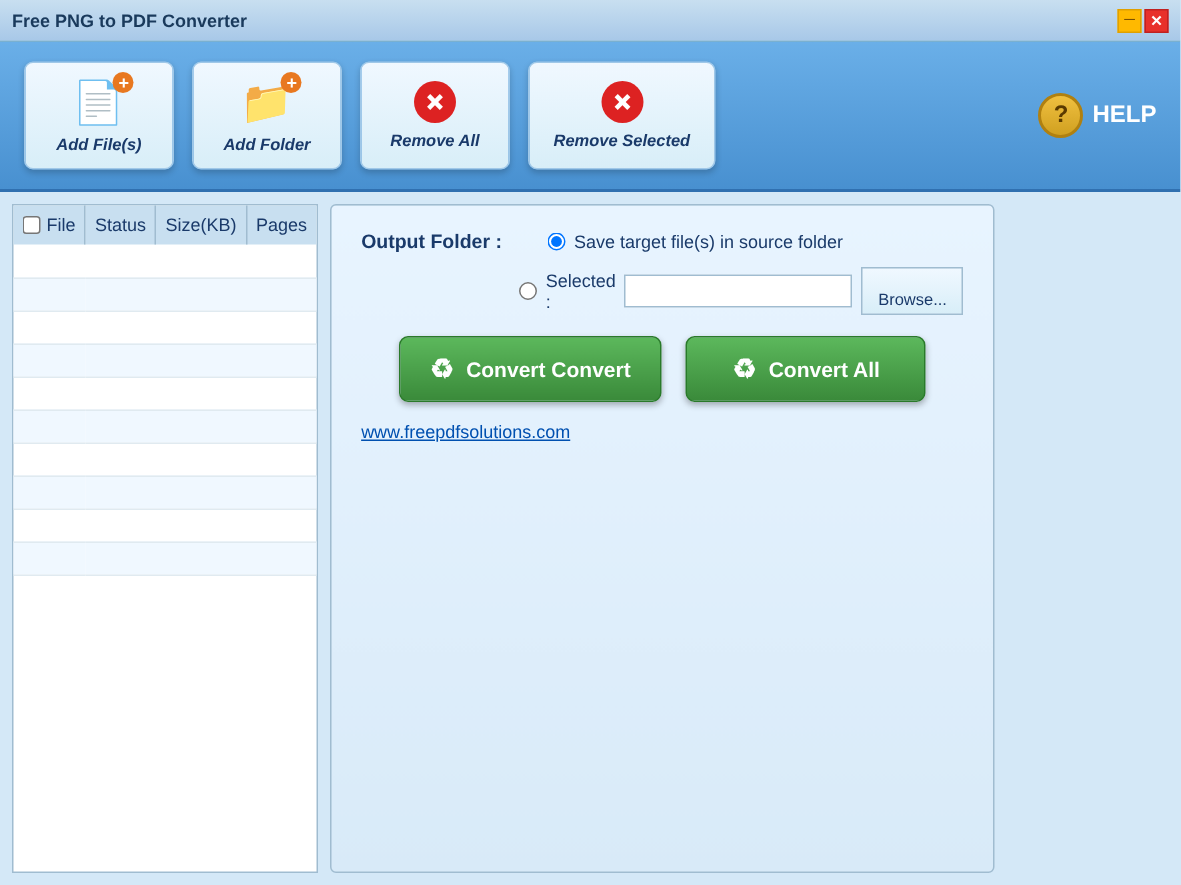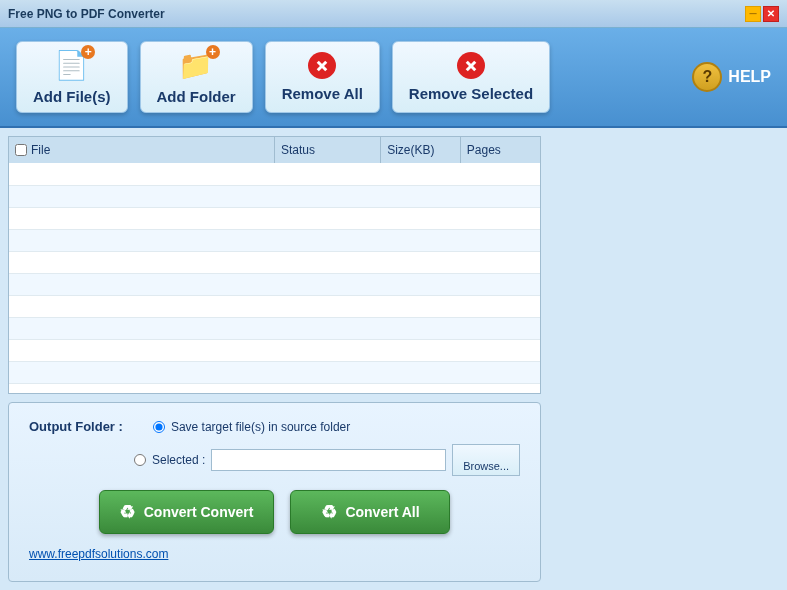--- a/index.html
+++ b/index.html
@@ -67,24 +67,25 @@
       cursor: pointer;
       min-width: 100px;
       height: 72px;
       gap: 6px;
       box-shadow: 0 2px 4px rgba(0,0,0,0.2);
     }
     .toolbar-btn .btn-icon {
       font-size: 28px;
     }
     .toolbar-btn .btn-label {
-      font-size: 15px;
+      font-size: 11px;
       font-weight: bold;
       color: #1a3a6a;
       white-space: nowrap;
+      font-style: italic;
     }
 
     .btn-add-files .btn-icon { color: #4080c0; }
     .btn-add-folder .btn-icon { color: #c03010; }
 
     .remove-icon-circle {
       width: 28px;
       height: 28px;
       background: #dd2222;
       border-radius: 50%;
@@ -144,21 +145,21 @@
       height: calc(590px - 28px - 100px);
       background: #d4e8f7;
       padding: 8px;
       gap: 8px;
     }
 
     
     #left-panel {
       flex: 1;
       display: flex;
-      flex-direction: column;
+      flex-direction: row;
       gap: 8px;
     }
 
     
     #file-table-container {
       background: white;
       border: 1px solid #a0bcd0;
       flex: 1;
     }
     #file-table {

